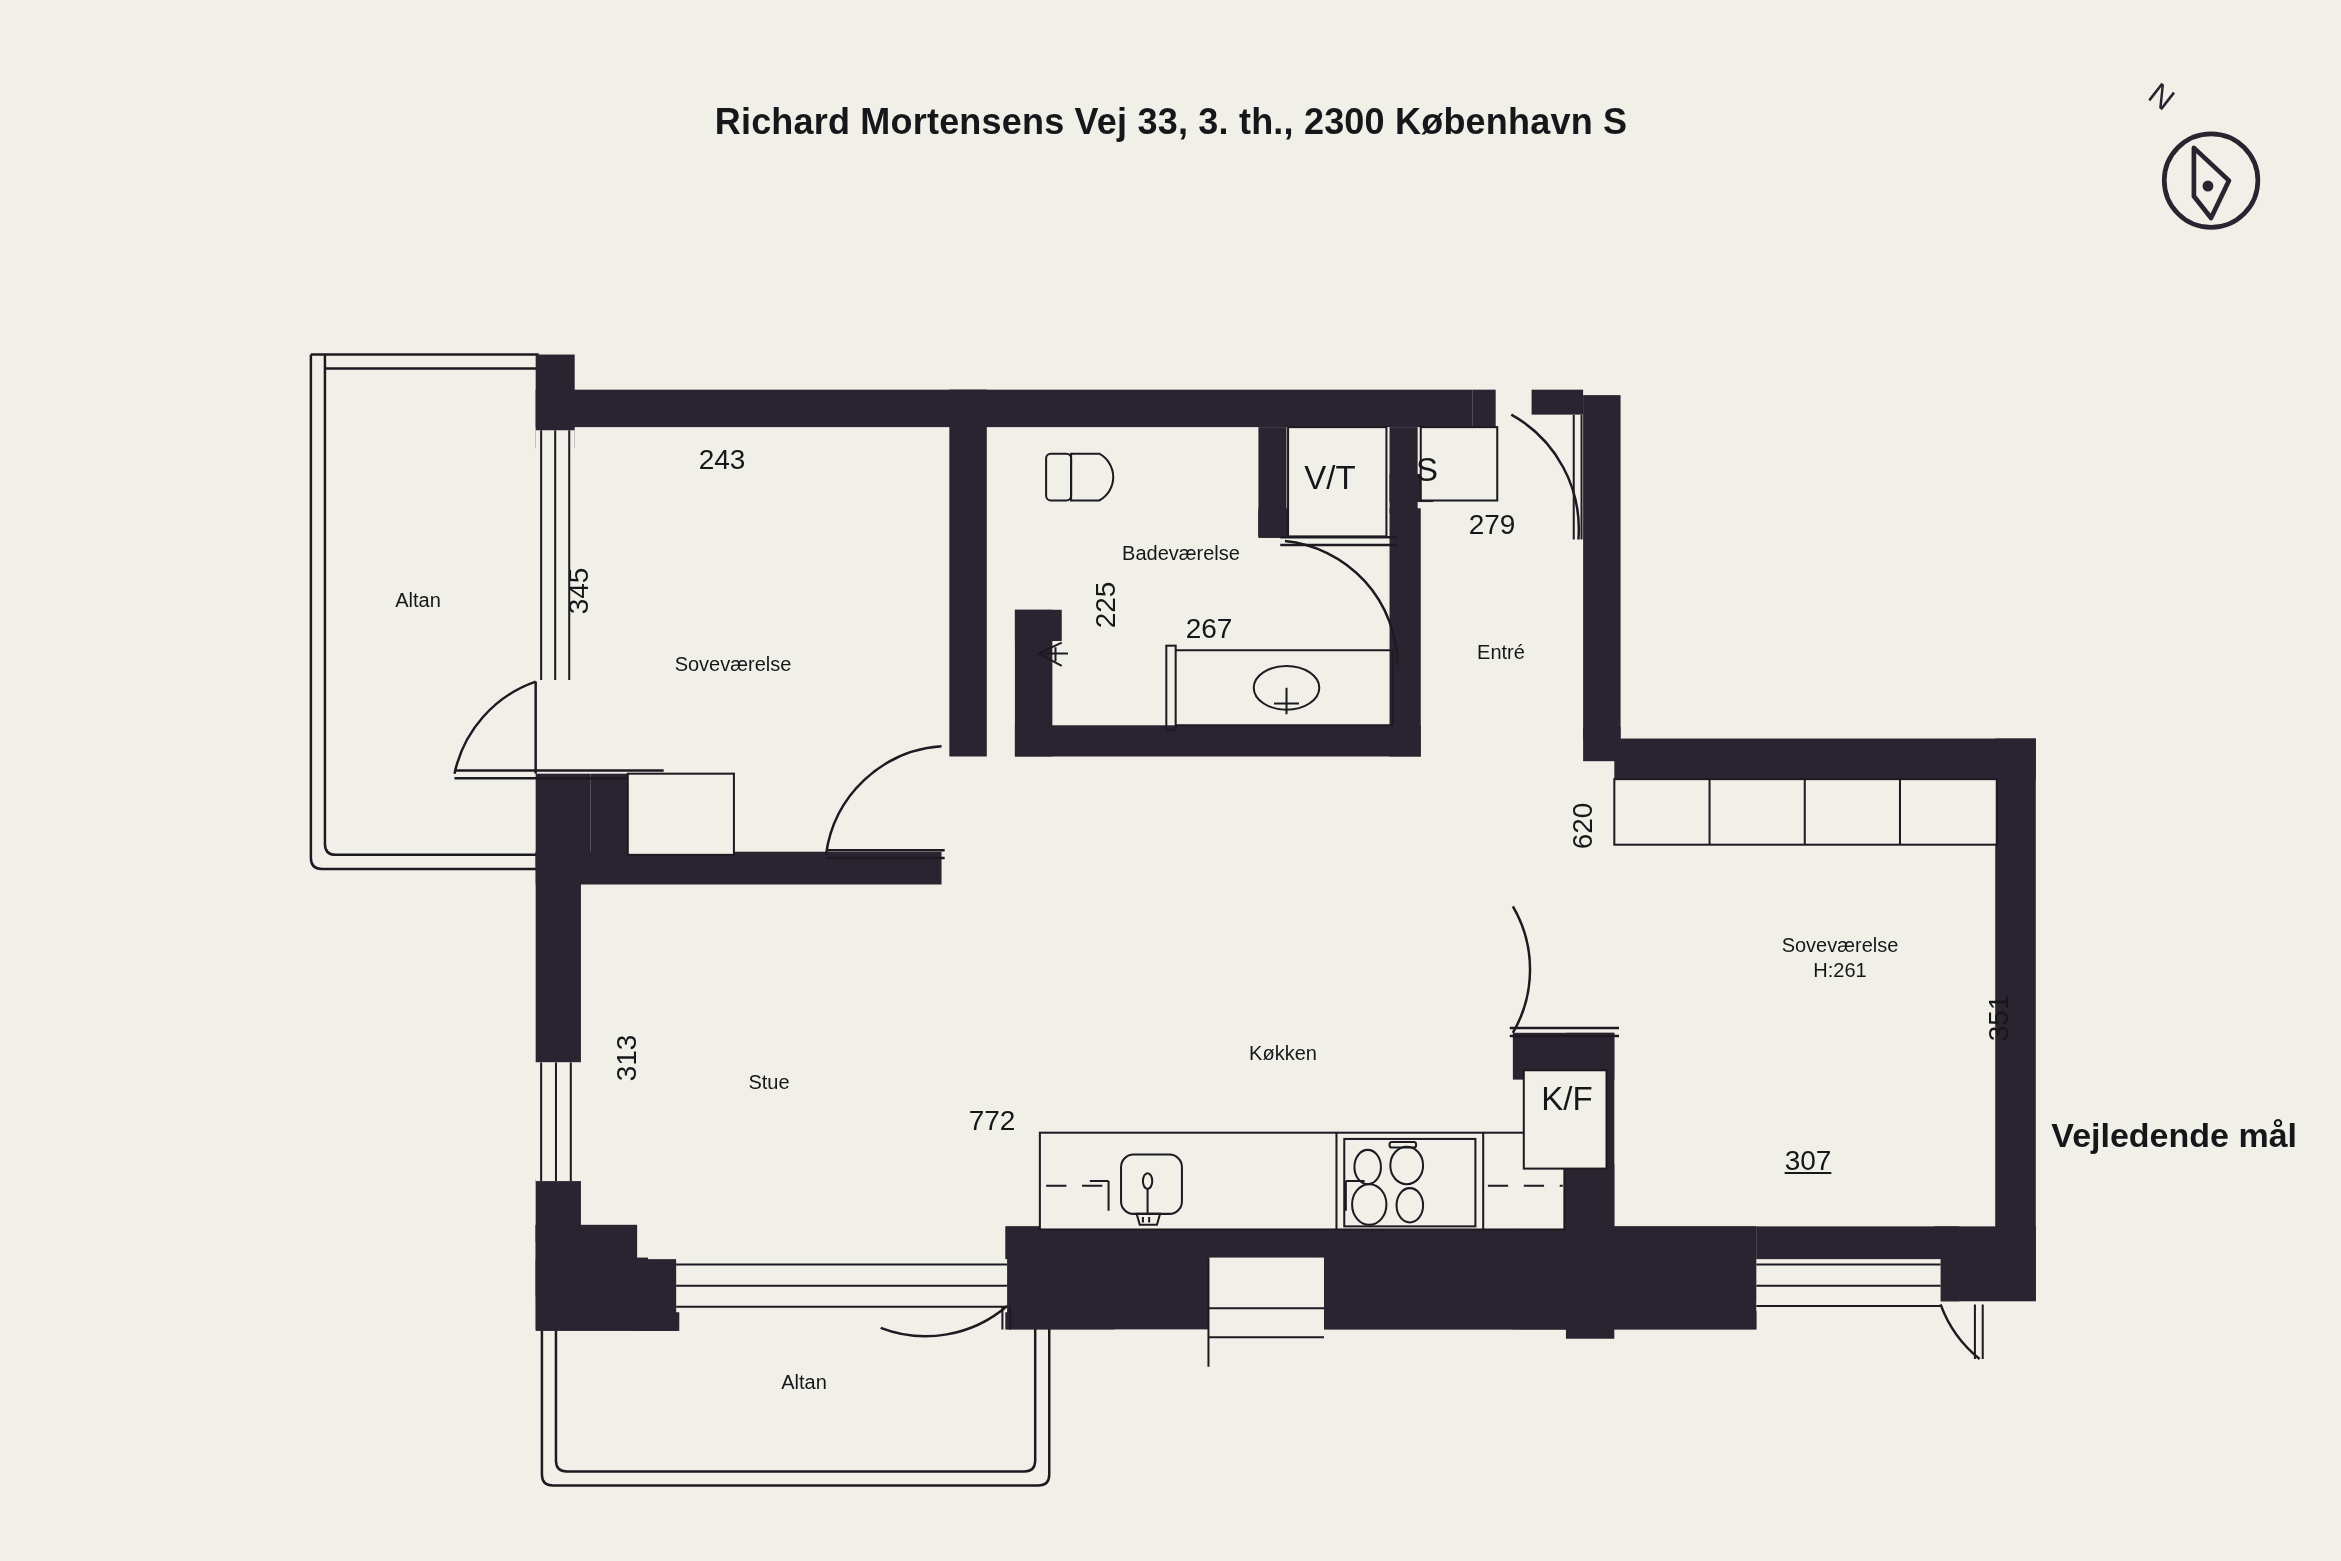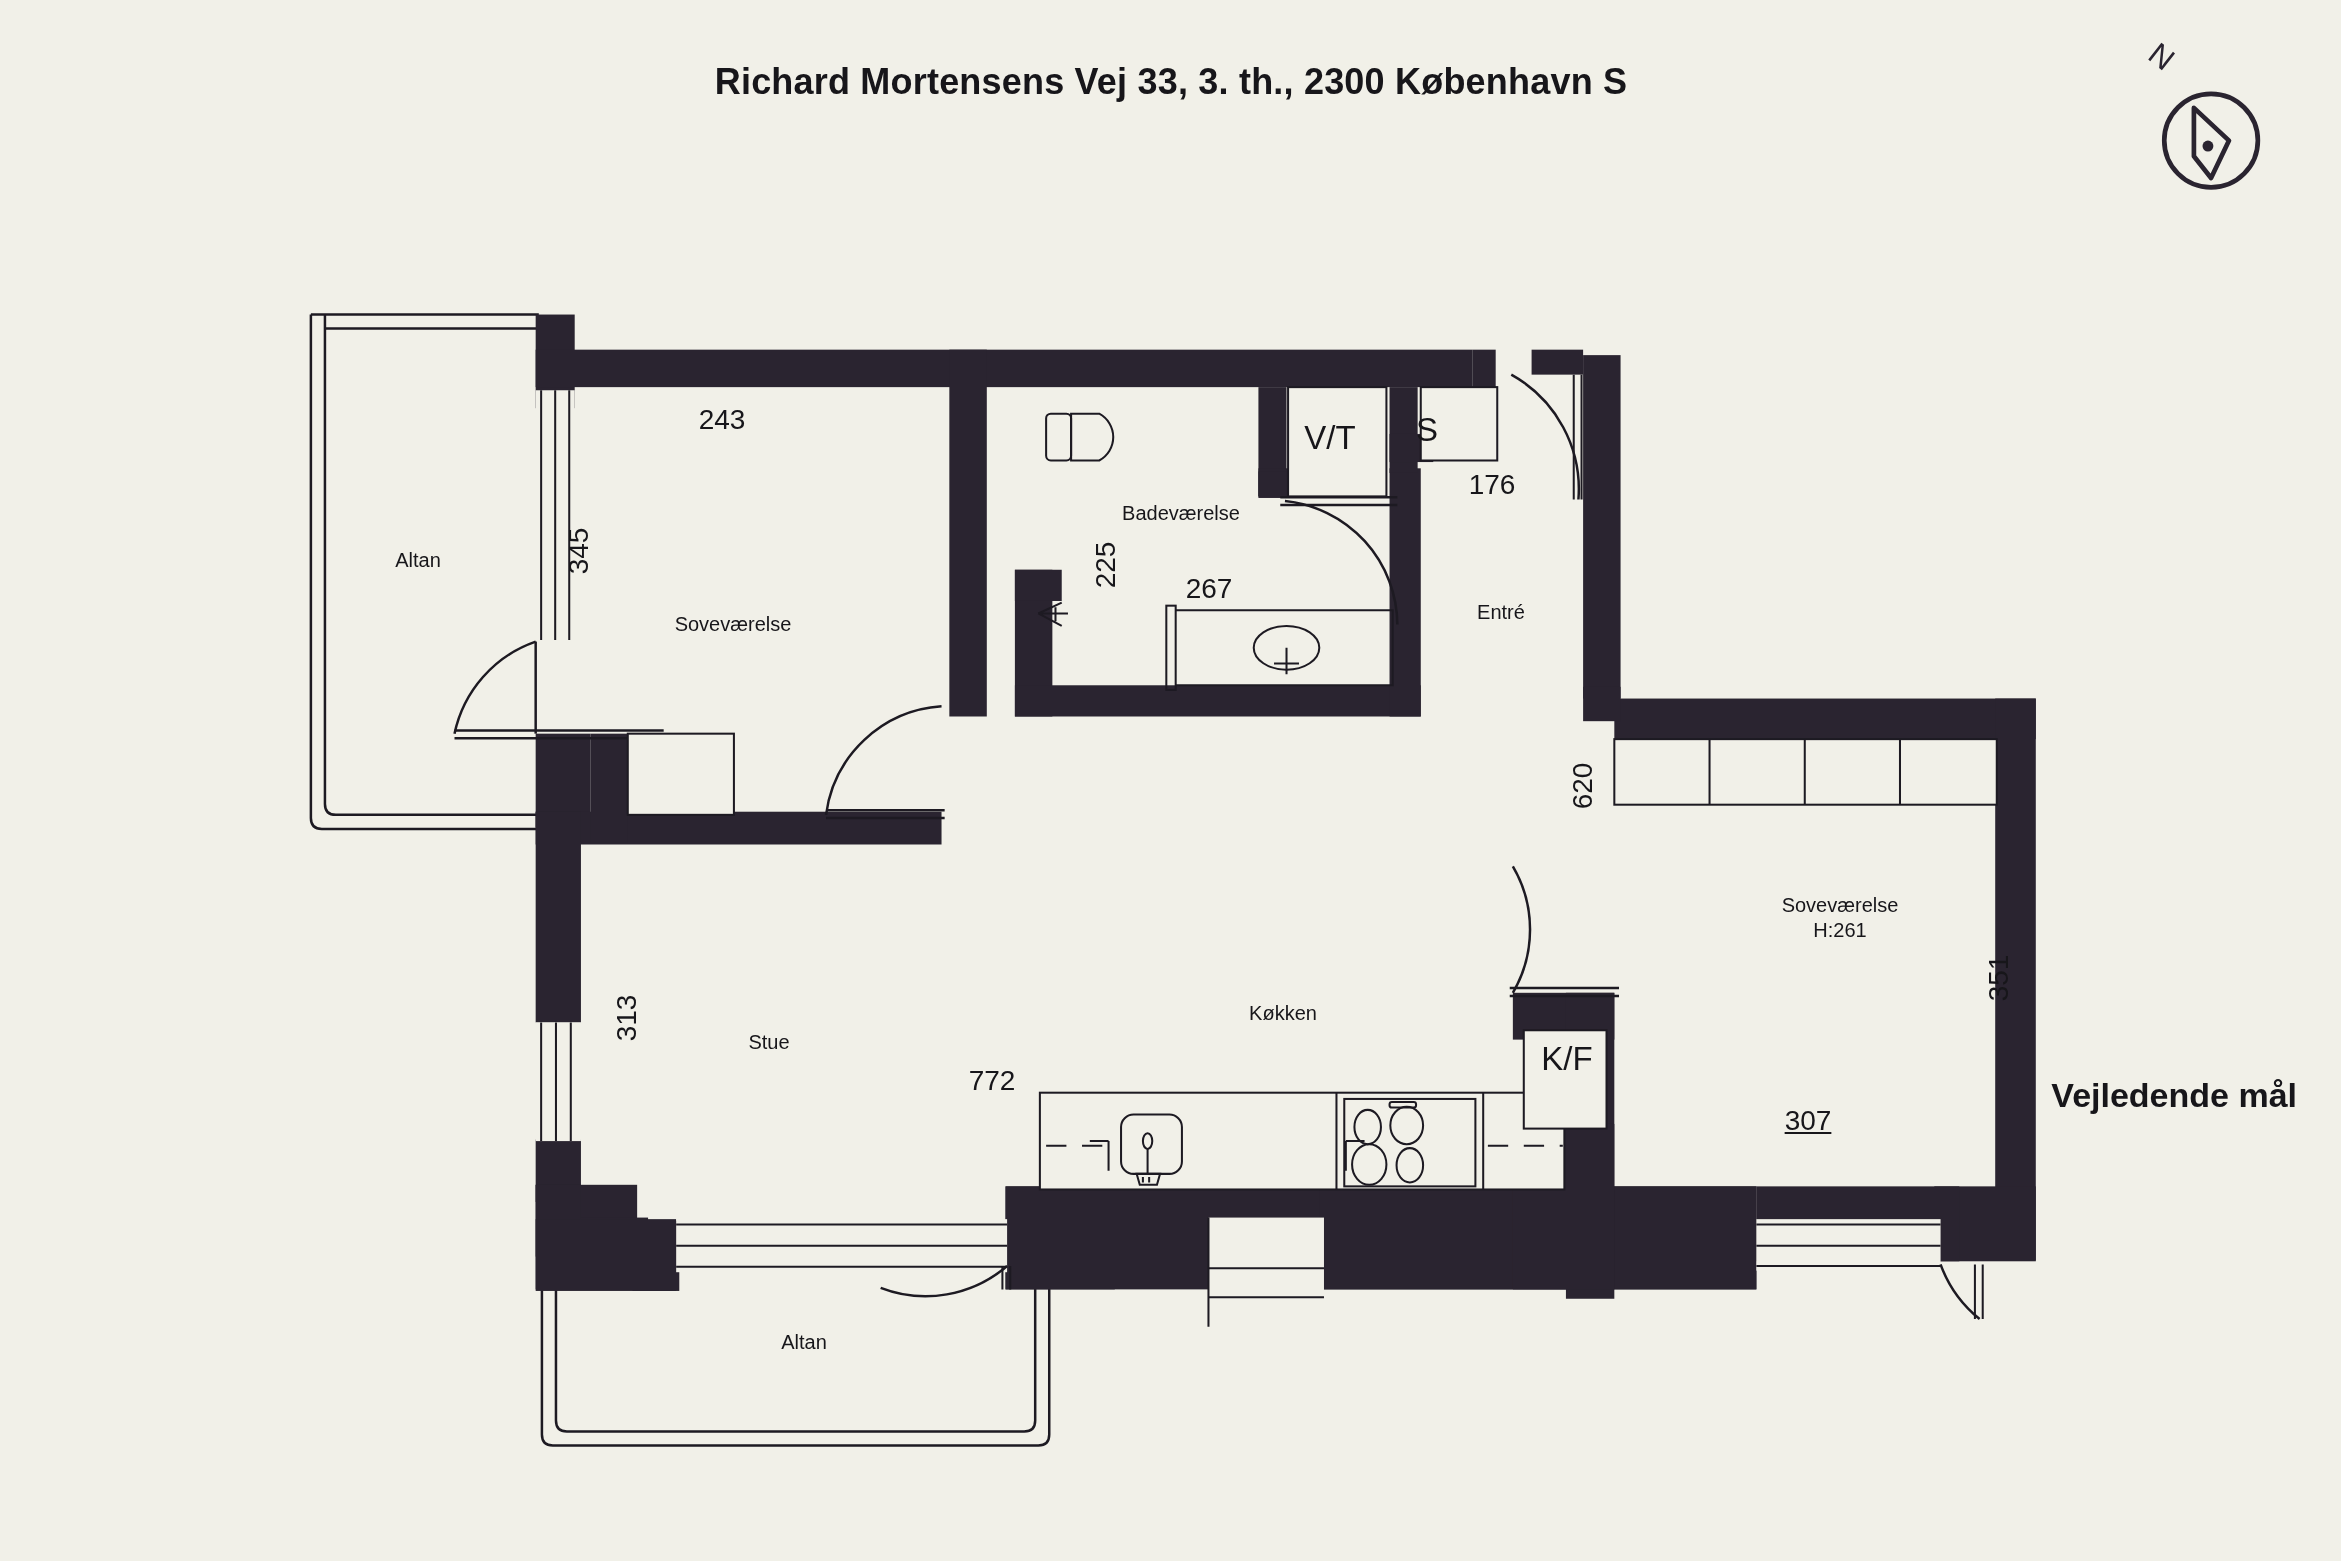--- a/index.html
+++ b/index.html
@@ -13,20 +13,21 @@
     position: relative;
     overflow: hidden;
     font-family: "Liberation Sans", sans-serif;
     color: #17161a;
   }
   #plan-root {
     position: absolute;
     inset: 0;
     width: 2342px;
     height: 1148px;
+    margin-top: 40px;
   }
   .page-title {
     position: absolute;
     top: 61px;
     left: 0;
     width: 2342px;
     text-align: center;
     font-size: 36px;
     font-weight: 700;
     letter-spacing: 0.2px;
@@ -342,21 +343,21 @@
   </div>
 
   <div class="fix-label" style="left: 1330px; top: 438px;">V/T</div>
   <div class="fix-label" style="left: 1427px; top: 430px;">S</div>
   <div class="fix-label" style="left: 1567px; top: 1059px;">K/F</div>
 
   <div class="dim-label" style="left: 722px; top: 420px;">243</div>
   <div class="dim-label vert" style="left: 579px; top: 551px;">345</div>
   <div class="dim-label vert" style="left: 1106px; top: 565px;">225</div>
   <div class="dim-label" style="left: 1209px; top: 589px;">267</div>
-  <div class="dim-label" style="left: 1492px; top: 485px;">176</div>
+  <div class="dim-label" style="left: 1492px; top: 485px;">279</div>
   <div class="dim-label vert" style="left: 1583px; top: 786px;">620</div>
   <div class="dim-label vert" style="left: 1999px; top: 978px;">351</div>
   <div class="dim-label" style="left: 1808px; top: 1121px; text-decoration: underline;">307</div>
   <div class="dim-label vert" style="left: 627px; top: 1018px;">313</div>
   <div class="dim-label" style="left: 992px; top: 1081px; text-align: center;">772</div>
 
   <div class="footer-note">Vejledende mål</div>
 
 </div>
 

